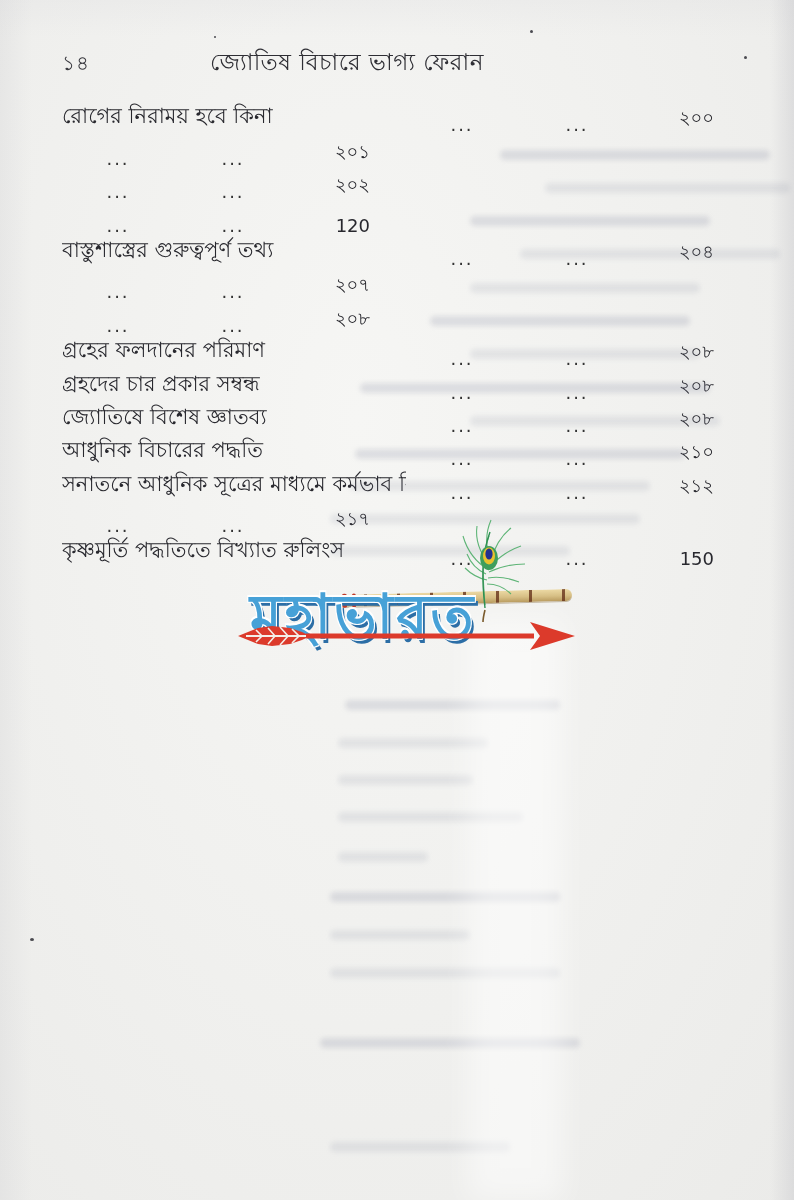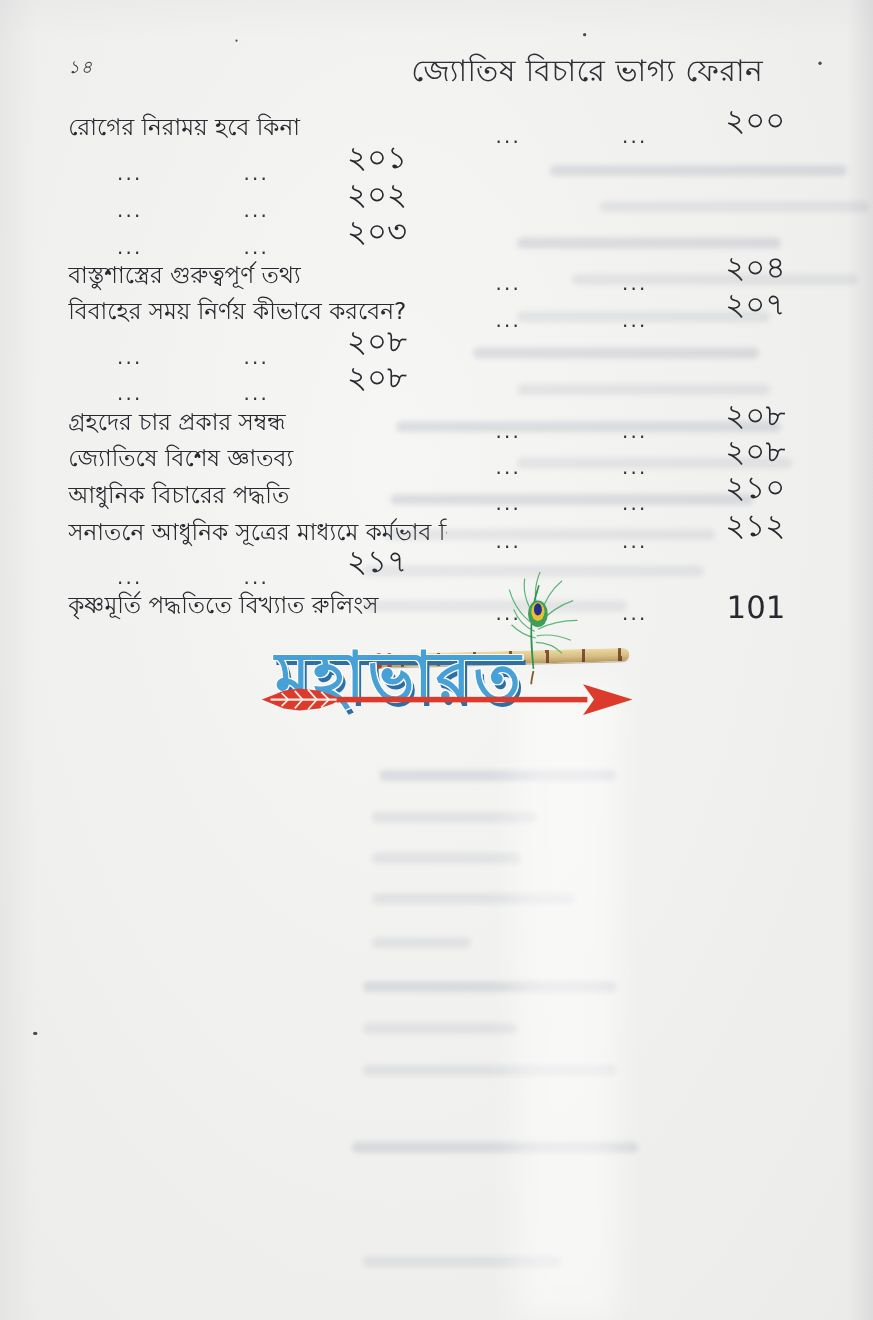--- a/index.html
+++ b/index.html
@@ -18,34 +18,34 @@
       radial-gradient(ellipse at 45% 35%, #f6f6f4 0%, #f0f0ee 55%, #ebebe9 100%);
     color:#2b2b31;
   }
   
   .light-band{
     position:absolute;left:468px;top:620px;width:95px;height:580px;
     background:rgba(255,255,255,0.5);filter:blur(14px);
   }
   
   .hdr-num{
-    position:absolute;left:62px;top:48px;font-size:16px;letter-spacing:1px;color:#3a3a40;font-style:italic;
+    position:absolute;left:62px;top:48px;font-size:20px;letter-spacing:1px;color:#3a3a40;
   }
   .hdr-title{
-    position:absolute;left:0;top:44px;width:694px;text-align:right;
-    font-size:27px;color:#2e2e34;letter-spacing:0.5px;
+    position:absolute;left:0;top:44px;width:694px;text-align:center;
+    font-size:23px;color:#2e2e34;letter-spacing:0.5px;
   }
   
   .toc{position:absolute;left:62px;top:102px;width:652px;}
   .toc-row{display:flex;align-items:flex-end;height:33.4px;font-size:21px;color:#28282e;}
   .toc-row .t{flex:1 1 auto;white-space:nowrap;overflow:hidden;}
   .toc-row .d{flex:0 0 auto;text-align:center;font-size:18px;letter-spacing:2px;color:#333;}
   .toc-row .d1{width:112px;}
   .toc-row .d2{width:118px;}
-  .toc-row .p{flex:0 0 78px;text-align:right;font-size:28px;}
+  .toc-row .p{flex:0 0 78px;text-align:right;font-size:18px;}
   
   .logo{position:absolute;left:232px;top:518px;width:350px;height:160px;}
   .flute{
     position:absolute;left:102px;top:74px;width:238px;height:12px;z-index:1;
     background:
       repeating-linear-gradient(90deg, rgba(0,0,0,0) 0 30px, rgba(96,42,20,0.75) 30px 33px),
       linear-gradient(180deg,#ecd9a4 0%,#d7bf85 55%,#b89a5e 100%);
     border-radius:6px;transform:rotate(-1.5deg);
     box-shadow:0 1px 0 rgba(120,90,40,0.4);
   }
@@ -95,44 +95,44 @@
 
     <div class="toc-row">
       <span class="d d1">...</span>
       <span class="d d2">...</span>
       <span class="p">২০২</span>
     </div>
 
     <div class="toc-row">
       <span class="d d1">...</span>
       <span class="d d2">...</span>
-      <span class="p">২০৩</span>
+      <span class="p">120</span>
     </div>
 
     <div class="toc-row">
       <span class="t">বাস্তুশাস্ত্রের গুরুত্বপূর্ণ তথ্য</span>
       <span class="d d1">...</span>
       <span class="d d2">...</span>
       <span class="p">২০৪</span>
     </div>
 
     <div class="toc-row">
-      <span class="t">বিবাহের সময় নির্ণয় কীভাবে করবেন?</span>
       <span class="d d1">...</span>
       <span class="d d2">...</span>
       <span class="p">২০৭</span>
     </div>
 
     <div class="toc-row">
       <span class="d d1">...</span>
       <span class="d d2">...</span>
       <span class="p">২০৮</span>
     </div>
 
     <div class="toc-row">
+      <span class="t">গ্রহের ফলদানের পরিমাণ</span>
       <span class="d d1">...</span>
       <span class="d d2">...</span>
       <span class="p">২০৮</span>
     </div>
 
     <div class="toc-row">
       <span class="t">গ্রহদের চার প্রকার সম্বন্ধ</span>
       <span class="d d1">...</span>
       <span class="d d2">...</span>
       <span class="p">২০৮</span>
@@ -162,21 +162,21 @@
     <div class="toc-row">
       <span class="d d1">...</span>
       <span class="d d2">...</span>
       <span class="p">২১৭</span>
     </div>
 
     <div class="toc-row">
       <span class="t">কৃষ্ণমূর্তি পদ্ধতিতে বিখ্যাত রুলিংস</span>
       <span class="d d1">...</span>
       <span class="d d2">...</span>
-      <span class="p">101</span>
+      <span class="p">150</span>
     </div>
   </div>
 
   <div class="ghost dk" style="top:150px;left:500px;width:270px;"></div>
   <div class="ghost" style="top:183px;left:545px;width:245px;"></div>
   <div class="ghost dk" style="top:216px;left:470px;width:240px;"></div>
   <div class="ghost" style="top:249px;left:520px;width:260px;"></div>
   <div class="ghost" style="top:283px;left:470px;width:230px;"></div>
   <div class="ghost dk" style="top:316px;left:430px;width:260px;"></div>
   <div class="ghost" style="top:349px;left:470px;width:230px;"></div>

